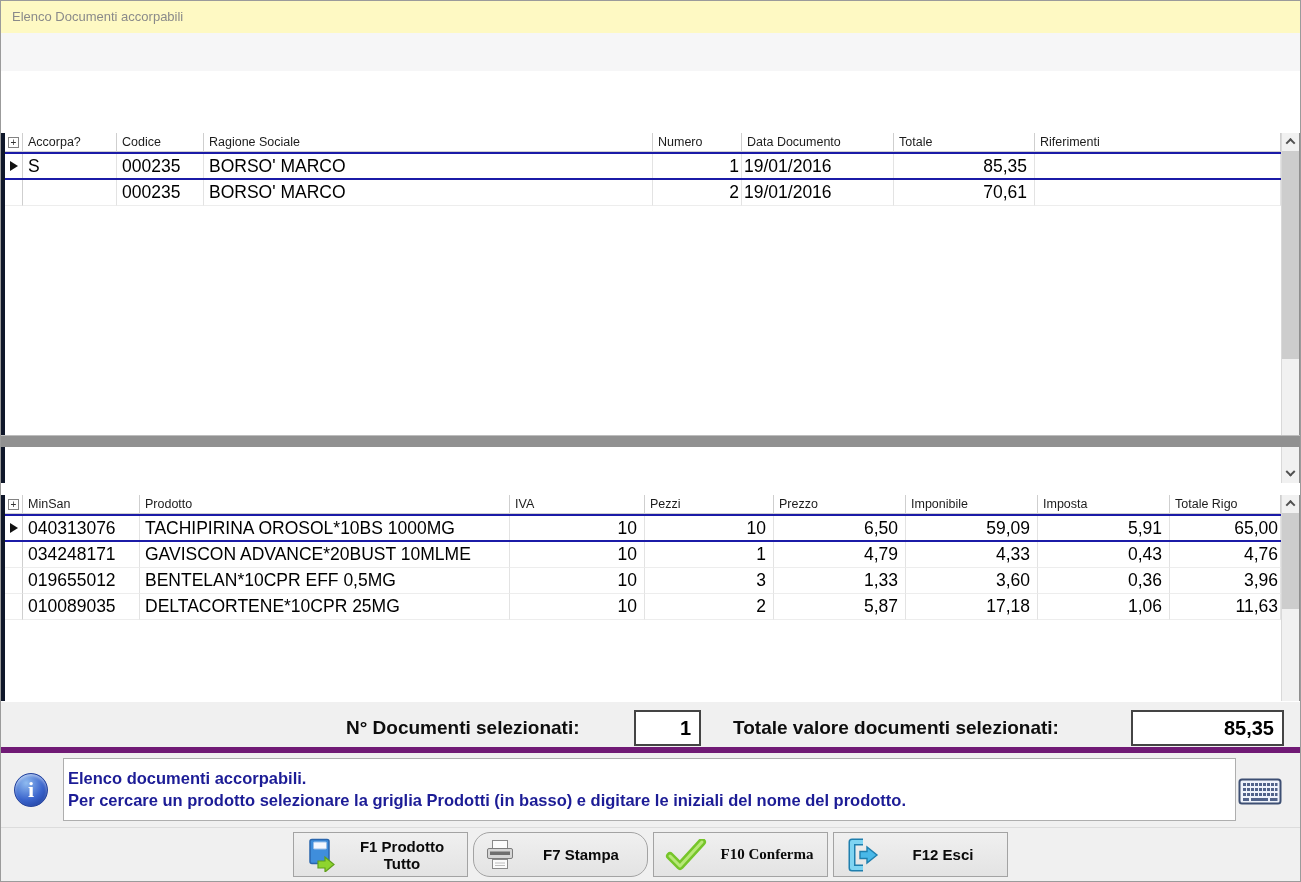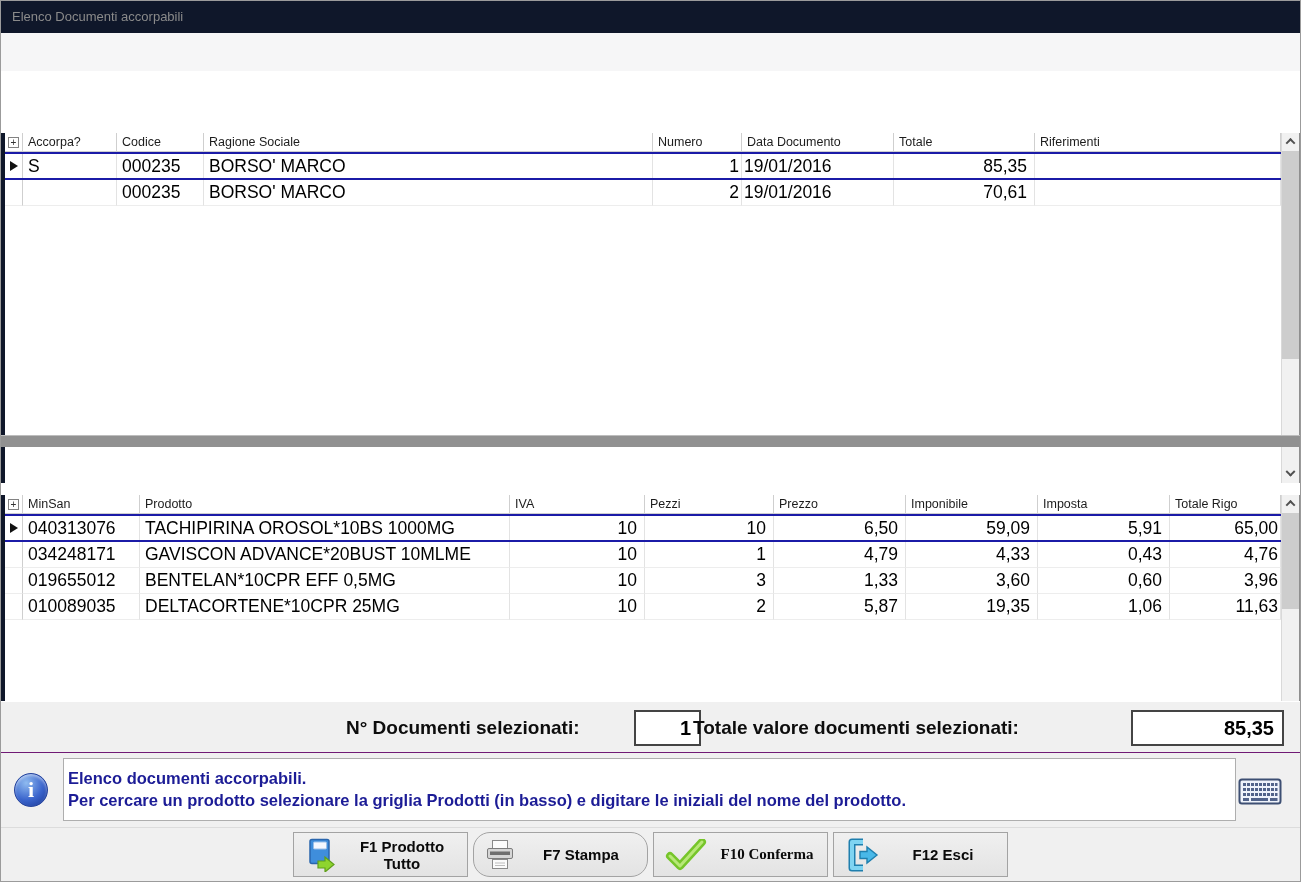--- a/index.html
+++ b/index.html
@@ -6,21 +6,21 @@
   html,body { background:#ddd; }
   body { font-family:"Liberation Sans", sans-serif; }
 
   .window{
     position:relative; width:1301px; height:882px; background:#fff;
     border:1px solid #9b9b9b; overflow:hidden;
     --sel:#1b1ba7; --info-text:#1c1c96; --strip:#f0f0f0;
   }
 
   
-  .titlebar{ position:absolute; left:0; top:0; width:100%; height:32px; background:#0f172a; }
+  .titlebar{ position:absolute; left:0; top:0; width:100%; height:32px; background:#fef9c3; }
   .titlebar span{ position:absolute; left:11px; top:8px; font-size:13px; color:#8a8a8a; }
   .toolbar-strip{ position:absolute; left:0; top:32px; width:100%; height:38px; background:#f6f6f7; }
 
   
   .grid{ position:absolute; left:0; width:100%; background:#fff; border-left:4px solid #0f172a; border-right:1px solid #8f8f8f;margin-top:48px; }
   .grid-body{ position:absolute; left:0; top:0; right:18px; bottom:0; overflow:hidden; }
   .g-header,.g-row{ display:grid; width:100%; }
   .docs .g-header,.docs .g-row{ grid-template-columns:18px 94px 87px 449px 89px 152px 141px auto; }
   .prods .g-header,.prods .g-row{ grid-template-columns:18px 117px 370px 135px 129px 132px 132px 132px auto; }
 
@@ -51,21 +51,21 @@
   .sb-btn.up{ top:0; } .sb-btn.down{ bottom:0; }
   .chev{ width:7px; height:7px; border-left:2px solid #505050; border-top:2px solid #505050; }
   .chev.up{ transform:rotate(45deg) translate(1px,1px); }
   .chev.down{ transform:rotate(225deg) translate(2px,2px); }
   .sb-thumb{ position:absolute; left:0; width:100%; background:#cdcdcd; }
 
   .splitter{ position:absolute; left:0; width:100%; height:12px; background:#919191; border-top:1px solid #bdbdbd; }
 
   
   .summary{ position:absolute; left:0; width:100%; height:52px; background:var(--strip);
-     border-top:1px solid #ffffff; border-bottom:1px solid #701a75;text-align:right; }
+     border-top:1px solid #ffffff; border-bottom:6px solid #701a75;text-align:right; }
   .sum-label{ position:absolute; top:15px; font-size:19px; font-weight:bold; color:#0d0d0d; white-space:nowrap; }
   .sum-box{ position:absolute; top:8px; height:36px; background:#fff; border:2px solid #444;
      font-size:20px; font-weight:bold; display:flex; align-items:center; justify-content:flex-end; padding-right:8px; }
 
   
   .infostrip{ position:absolute; left:0; width:100%; height:74px; background:var(--strip); }
   .info-iconbox{ position:absolute; left:0; top:0; width:60px; height:100%; display:flex; align-items:center; justify-content:center; }
   .info-circle{ width:34px; height:34px; border-radius:50%;
      background:radial-gradient(circle at 35% 28%, #8fbbf0 0%, #3a64cc 55%, #16338f 100%);
      border:1px solid #24429c; position:relative; box-shadow:inset 0 2px 3px rgba(255,255,255,.5); }
@@ -189,52 +189,52 @@
       </div>
 
       <div class="g-row">
         <div class="cell ind"></div>
         <div class="cell">019655012</div>
         <div class="cell">BENTELAN*10CPR EFF 0,5MG</div>
         <div class="cell ar">10</div>
         <div class="cell ar">3</div>
         <div class="cell ar">1,33</div>
         <div class="cell ar">3,60</div>
-        <div class="cell ar">0,60</div>
+        <div class="cell ar">0,36</div>
         <div class="cell ar tight">3,96</div>
       </div>
 
       <div class="g-row">
         <div class="cell ind"></div>
         <div class="cell">010089035</div>
         <div class="cell">DELTACORTENE*10CPR 25MG</div>
         <div class="cell ar">10</div>
         <div class="cell ar">2</div>
         <div class="cell ar">5,87</div>
-        <div class="cell ar">19,35</div>
+        <div class="cell ar">17,18</div>
         <div class="cell ar">1,06</div>
         <div class="cell ar tight">11,63</div>
       </div>
     </div>
 
     <div class="vscroll">
       <div class="sb-btn up">
           <span class="chev up"></span>
         </div>
       <div class="sb-thumb" style="top:18px; height:96px;"></div>
       <div class="sb-btn down">
           <span class="chev down"></span>
         </div>
     </div>
   </div>
 
   <div class="summary" style="top:700px;">
     <span class="sum-label" style="left:345px;">N° Documenti selezionati:</span>
     <div class="sum-box" style="left:633px; width:67px;">1</div>
-    <span class="sum-label" style="left:692px;">Totale valore documenti selezionati:</span>
+    <span class="sum-label" style="left:732px;">Totale valore documenti selezionati:</span>
     <div class="sum-box" style="left:1130px; width:153px;">85,35</div>
   </div>
 
   <div class="infostrip" style="top:752px;">
     <div class="info-iconbox">
       <div class="info-circle"></div>
     </div>
     <div class="info-box">
       <div>Elenco documenti accorpabili.</div>
       <div>Per cercare un prodotto selezionare la griglia Prodotti (in basso) e digitare le iniziali del nome del prodotto.</div>

